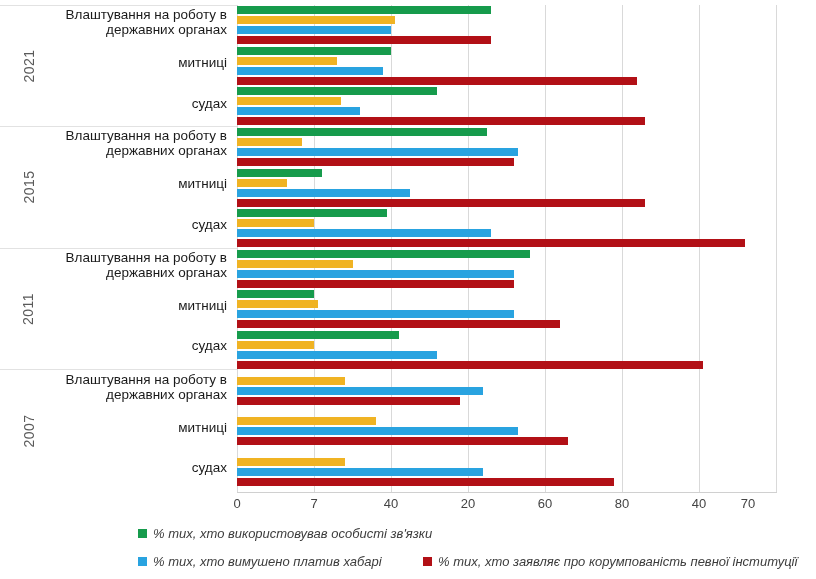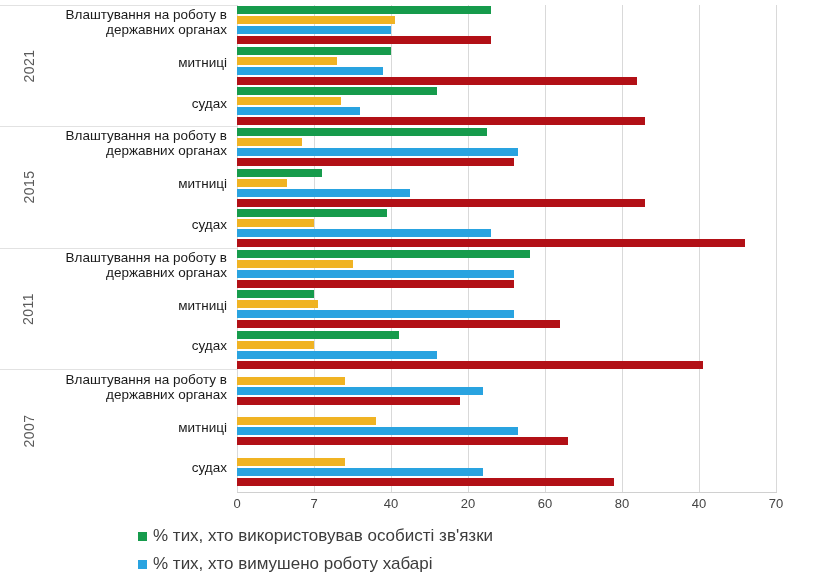--- a/index.html
+++ b/index.html
@@ -57,21 +57,21 @@
   .legend-row.r1{top:4px;}
   .legend-row.r2{top:32px;}
   .legend-item{position:absolute;display:flex;align-items:center;white-space:nowrap;}
   .legend-item.c1{left:0;}
   .legend-item.c2{left:285px;}
   .swatch{width:9px;height:9px;margin-right:6px;flex:0 0 auto;}
   .swatch.green {background:#169b4c;}
   .swatch.yellow{background:#f0b323;}
   .swatch.blue  {background:#29a3e0;}
   .swatch.red   {background:#b21016;}
-  .legend-text{font-size:17px;color:#3c3c3c;}
+  .legend-text{font-size:13px;color:#3c3c3c;font-style:italic;}
 </style>
 </head>
 <body>
 
 <div id="chart-root">
 
   <div class="plot-area">
     <div class="axis-frame" id="gridlines">
         <div class="gridline zero" style="left: 0px;"></div>
         <div class="gridline" style="left: 77px;"></div>
@@ -231,31 +231,35 @@
   </div>
 
   <div class="xlabels" id="xlabels">
       <div class="xlabel" style="left: 237px;">0</div>
       <div class="xlabel" style="left: 314px;">7</div>
       <div class="xlabel" style="left: 391px;">40</div>
       <div class="xlabel" style="left: 468px;">20</div>
       <div class="xlabel" style="left: 545px;">60</div>
       <div class="xlabel" style="left: 622px;">80</div>
       <div class="xlabel" style="left: 699px;">40</div>
-      <div class="xlabel" style="left: 776px;">70</div>
+      <div class="xlabel" style="left: 748px;">70</div>
     </div>
 
   <div class="legend">
     <div class="legend-row r1">
       <div class="legend-item c1">
         <span class="swatch green"></span>
         <span class="legend-text">% тих, хто використовував особисті зв'язки</span>
       </div>
     </div>
     <div class="legend-row r2">
       <div class="legend-item c1">
         <span class="swatch blue"></span>
-        <span class="legend-text">% тих, хто вимушено роботу хабарі</span>
+        <span class="legend-text">% тих, хто вимушено платив хабарі</span>
+      </div>
+      <div class="legend-item c2">
+        <span class="swatch red"></span>
+        <span class="legend-text">% тих, хто заявляє про корумпованість певної інституції</span>
       </div>
     </div>
   </div>
 
 </div>
 
 </body></html>

